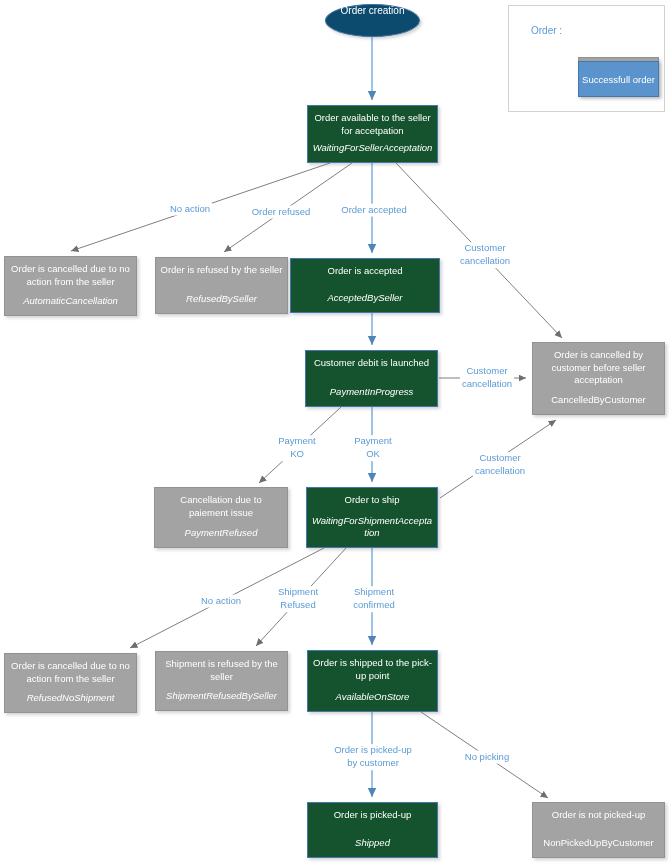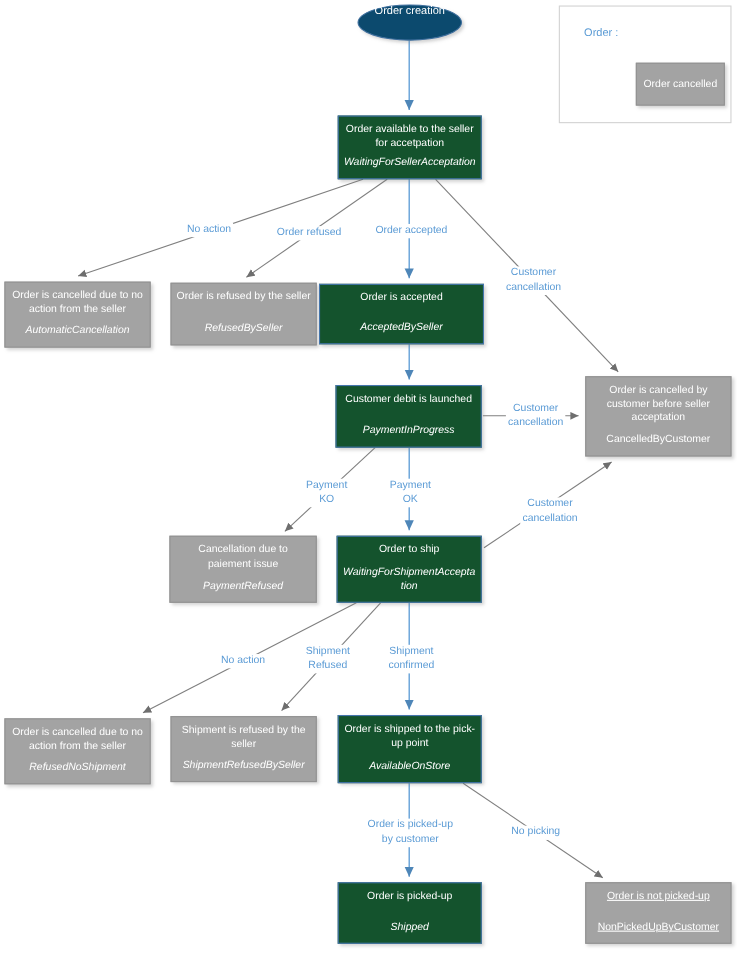--- a/index.html
+++ b/index.html
@@ -79,20 +79,21 @@
       <line x1="440" y1="498" x2="556" y2="420" marker-end="url(#mgray)"></line>
       <line x1="324" y1="548" x2="130" y2="648" marker-end="url(#mgray)"></line>
       <line x1="346" y1="548" x2="256" y2="646" marker-end="url(#mgray)"></line>
       <line x1="421" y1="712" x2="548" y2="798" marker-end="url(#mgray)"></line>
     </g>
   </svg>
 
   <div class="legend">
     <div class="legend-note">Order :</div>
     <div class="legend-swatch gray">Order cancelled</div>
+    <div class="legend-swatch blue">Successfull order</div>
   </div>
 
   <div class="start-node" style="left:325px;top:4px;width:95px;height:33px;">
     <span>Order creation</span>
   </div>
 
   <div class="node blue" style="left:307px;top:105px;width:131px;height:58px;">
     <div class="node-title">Order available to the seller
 for accetpation</div>
     <div class="node-state italic">WaitingForSellerAcceptation</div>
@@ -154,21 +155,21 @@
     <div class="node-title">Order is shipped to the pick-
 up point</div>
     <div class="node-state italic">AvailableOnStore</div>
   </div>
 
   <div class="node blue" style="left:307px;top:802px;width:131px;height:56px;">
     <div class="node-title">Order is picked-up</div>
     <div class="node-state italic">Shipped</div>
   </div>
 
-  <div class="node gray" style="left:532px;top:802px;width:133px;height:56px;text-decoration:underline;">
+  <div class="node gray" style="left:532px;top:802px;width:133px;height:56px;">
     <div class="node-title">Order is not picked-up</div>
     <div class="node-state">NonPickedUpByCustomer</div>
   </div>
 
   <div class="edge-label" style="left:190px;top:209px;">No action</div>
   <div class="edge-label" style="left:281px;top:212px;">Order refused</div>
   <div class="edge-label" style="left:374px;top:210px;">Order accepted</div>
   <div class="edge-label" style="left:485px;top:255px;">Customer
 cancellation</div>
   <div class="edge-label" style="left:487px;top:378px;">Customer

